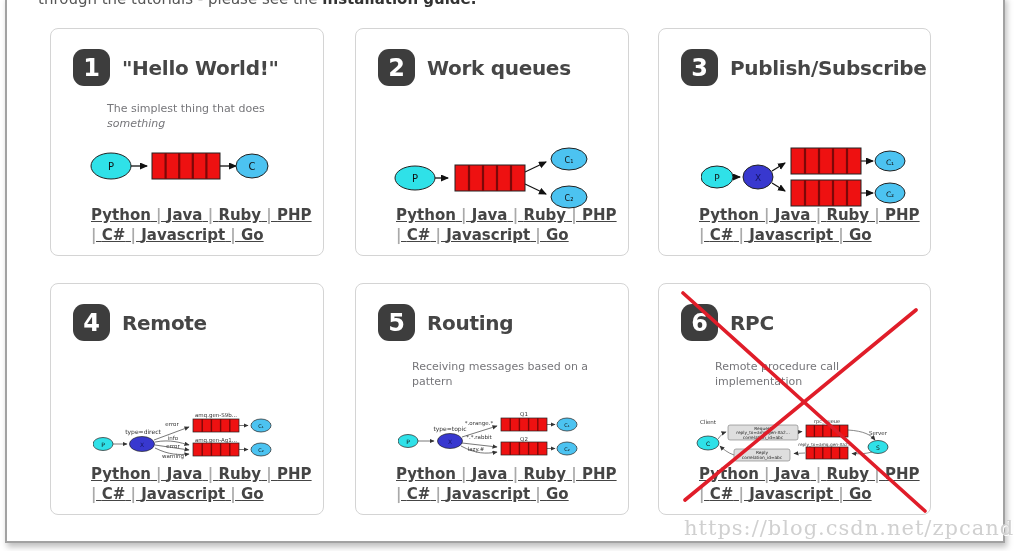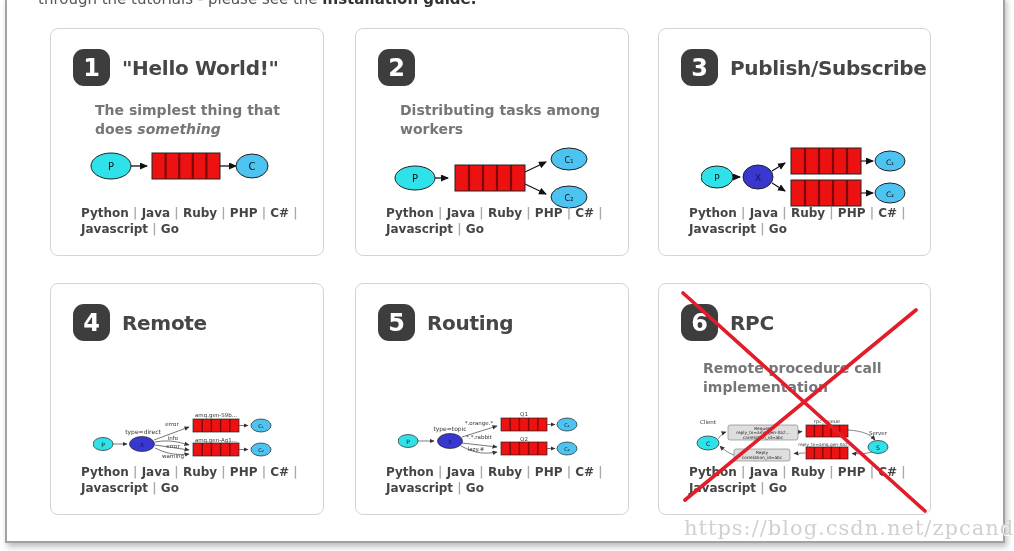--- a/index.html
+++ b/index.html
@@ -12,27 +12,27 @@
   .top-strip .bold-link { font-weight:bold; color:#333; }
   .card { position:absolute; width:274px; background:#fff;
           border:1px solid var(--c-card_border,#d4d4d4); border-radius:8px; }
   .card.r1 { top:28px; height:228px; }
   .card.r2 { top:283px; height:232px; }
   .card-header { position:absolute; left:22px; top:20px; display:flex; align-items:center; gap:12px; }
   .badge { width:37px; height:37px; flex:0 0 37px; background:var(--c-badge,#3d3d3d); color:#fff;
            border-radius:11px; font-size:24px; font-weight:bold;
            display:flex; align-items:center; justify-content:center; }
   .title { font-size:20px; font-weight:bold; color:var(--c-title,#464646); white-space:nowrap; letter-spacing:-0.3px; }
-  .desc { position:absolute; left:44px; top:72px; width:204px; font-size:14px;
-          line-height:1.38; color:var(--c-description,#76767a);font-weight:bold; }
+  .desc { position:absolute; left:56px; top:72px; width:204px; font-size:11px;
+          line-height:1.38; color:var(--c-description,#76767a); }
   .r2 .desc { top:75px; }
   .desc em { font-style:italic; }
   .diagram { position:absolute; left:38px; }
-  .langs { position:absolute; left:30px; width:228px; font-size:12px; font-weight:bold;
-           color:#454545; line-height:1.35; }
+  .langs { position:absolute; left:40px; width:228px; font-size:15px; font-weight:bold;
+           color:#454545; line-height:1.35;text-decoration:underline; }
   .r1 .langs { top:176px; } .r2 .langs { top:180px; }
   .langs .pipe { color:var(--c-pipe,#a9a9a9); font-weight:bold; }
   .langs .lang { color:#454545; cursor:pointer; }
   .cross { position:absolute; left:0; top:0; pointer-events:none; }
   .watermark { position:absolute; left:684px; top:516px; font-family:"DejaVu Serif","Liberation Serif",serif;
                font-size:21px; letter-spacing:1px; color:var(--c-watermark,#d0d0d0); white-space:nowrap;
                text-shadow:1px 1px 0 #fff; }
   svg text { font-family:"DejaVu Sans","Liberation Sans",sans-serif; }
 </style>
 </head>
@@ -72,22 +72,22 @@
       <path d="M76.6 9V35M90.2 9V35M103.8 9V35M117.4 9V35" style="stroke:var(--c-queue_sep)" stroke-width="2.2"></path>
       <ellipse cx="163" cy="22" rx="16" ry="12" style="fill:var(--c-consumer);stroke:#222"></ellipse>
       <text x="163" y="26" text-anchor="middle" font-size="10" fill="#111">C</text>
     </svg>
     <div class="langs"><span class="lang">Python</span><span class="pipe"> | </span><span class="lang">Java</span><span class="pipe"> | </span><span class="lang">Ruby</span><span class="pipe"> | </span><span class="lang">PHP</span><span class="pipe"> | </span><span class="lang">C#</span><span class="pipe"> | </span><span class="lang">Javascript</span><span class="pipe"> | </span><span class="lang">Go</span></div>
   </div>
 
   <div class="card r1" style="left:355px">
     <div class="card-header">
       <div class="badge">2</div>
-    </div>
-    <div class="desc">Distributing tasks among workers</div>
+      <div class="title">Work queues</div>
+    </div>
     <svg class="diagram" style="top:118px" width="200" height="62" viewBox="0 0 200 62">
       <line x1="41" y1="31" x2="54" y2="31" stroke="#111" stroke-width="1.3" marker-end="url(#arw)"></line>
       <line x1="131" y1="25" x2="152" y2="15" stroke="#111" stroke-width="1.1" marker-end="url(#arw)"></line>
       <line x1="131" y1="37" x2="152" y2="47" stroke="#111" stroke-width="1.1" marker-end="url(#arw)"></line>
       <ellipse cx="21" cy="31" rx="20" ry="12" style="fill:var(--c-producer);stroke:#222"></ellipse>
       <text x="21" y="35" text-anchor="middle" font-size="10" fill="#111">P</text>
       <rect x="61" y="18" width="70" height="26" style="fill:var(--c-queue);stroke:#222"></rect>
       <path d="M75 18V44M89 18V44M103 18V44M117 18V44" style="stroke:var(--c-queue_sep)" stroke-width="2.2"></path>
       <ellipse cx="175" cy="12" rx="18" ry="11" style="fill:var(--c-consumer);stroke:#222"></ellipse>
       <text x="175" y="15.5" text-anchor="middle" font-size="8" fill="#111">C₁</text>
@@ -158,20 +158,21 @@
       <text x="168" y="42" text-anchor="middle" font-size="5" fill="#111">C₂</text>
     </svg>
     <div class="langs"><span class="lang">Python</span><span class="pipe"> | </span><span class="lang">Java</span><span class="pipe"> | </span><span class="lang">Ruby</span><span class="pipe"> | </span><span class="lang">PHP</span><span class="pipe"> | </span><span class="lang">C#</span><span class="pipe"> | </span><span class="lang">Javascript</span><span class="pipe"> | </span><span class="lang">Go</span></div>
   </div>
 
   <div class="card r2" style="left:355px">
     <div class="card-header">
       <div class="badge">5</div>
       <div class="title">Routing</div>
     </div>
+    <div class="desc">Receiving messages based on a pattern</div>
     <svg class="diagram" style="top:126px;left:42px" width="180" height="52" viewBox="0 0 180 52">
       <line x1="20" y1="31" x2="36" y2="31" stroke="#555" stroke-width="0.8" marker-end="url(#arws)"></line>
       <line x1="64" y1="27" x2="99" y2="16" stroke="#555" stroke-width="0.8" marker-end="url(#arws)"></line>
       <line x1="64" y1="33" x2="99" y2="37" stroke="#555" stroke-width="0.8" marker-end="url(#arws)"></line>
       <path d="M63,36 C78,44 88,44 99,42" fill="none" stroke="#555" stroke-width="0.8" marker-end="url(#arws)"></path>
       <line x1="149" y1="14.5" x2="157" y2="14.5" stroke="#555" stroke-width="0.8" marker-end="url(#arws)"></line>
       <line x1="149" y1="38.5" x2="157" y2="38.5" stroke="#555" stroke-width="0.8" marker-end="url(#arws)"></line>
       <ellipse cx="10" cy="31" rx="10" ry="6.5" style="fill:var(--c-producer);stroke:#222;stroke-width:0.7"></ellipse>
       <text x="10" y="33.5" text-anchor="middle" font-size="6" fill="#111">P</text>
       <text x="52" y="21" text-anchor="middle" font-size="6" fill="#333">type=topic</text>

